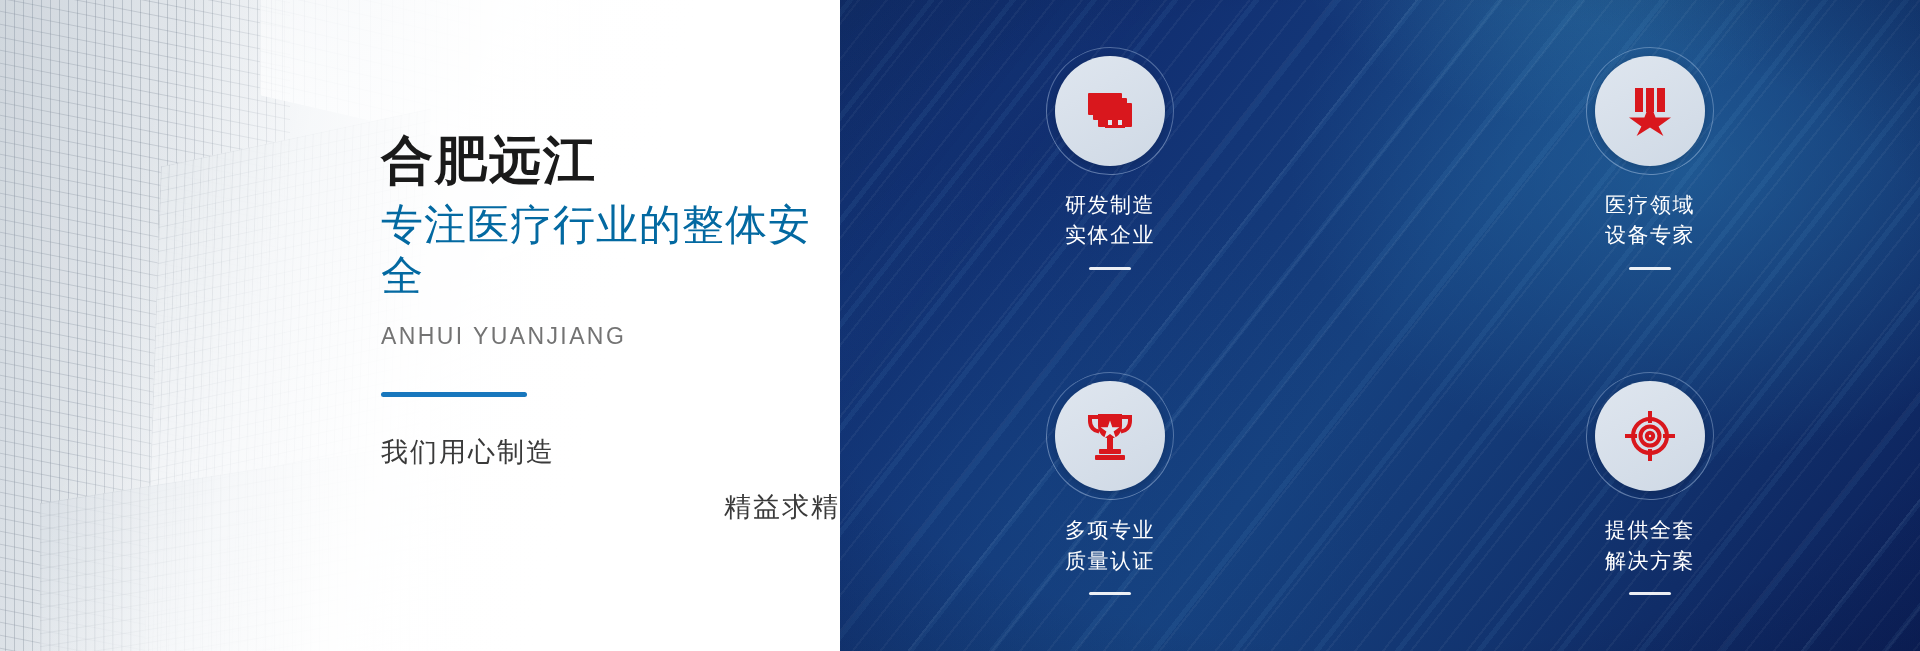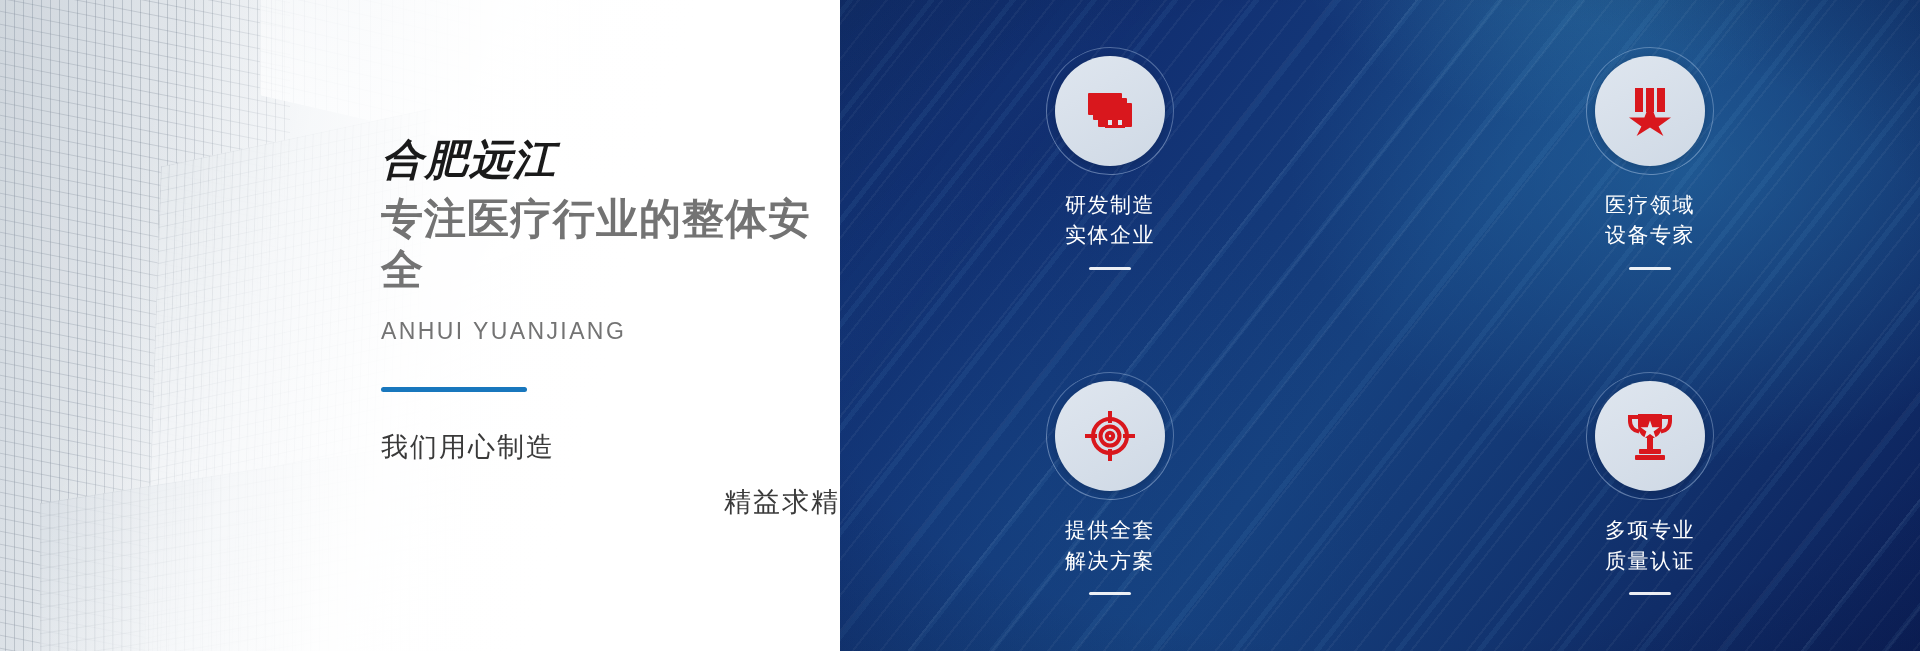--- a/index.html
+++ b/index.html
@@ -89,25 +89,25 @@
   }
 
   .left-content {
     position:absolute;
     left:381px; top:0;
     height:651px;
     display:flex; flex-direction:column; justify-content:center;
     z-index:4;
   }
   .title-cn {
-    font-size:42px; font-weight:bold; color:#1a1a1a;
-    letter-spacing:2px; line-height:1.18;font-style:italic;
+    font-size:52px; font-weight:bold; color:#1a1a1a;
+    letter-spacing:2px; line-height:1.18;
   }
   .title-blue {
-    font-size:42px; font-weight:bold; color:#737373;
+    font-size:42px; font-weight:normal; color:#0369a1;
     letter-spacing:1px; line-height:1.22; margin-top:8px;
   }
   .title-en {
     font-size:23px; color:#737373; letter-spacing:2.4px;
     margin-top:22px; font-weight:400;
   }
   .divider {
     width:146px; height:5px; background:#1877bd;
     border-radius:3px; margin-top:42px;
   }
@@ -270,56 +270,56 @@
           <div>设备专家</div>
         </div>
         <div class="feature-underline"></div>
       </div>
 
       <div class="feature">
         <div class="icon-wrap">
           <div class="ring"></div>
           <div class="ring2"></div>
           <div class="icon-circle">
+            <svg width="52" height="50" viewBox="0 0 52 50" fill="none">
+              <path d="M14 3h24v12c0 7-5.4 12.5-12 12.5S14 22 14 15V3z" fill="#d9171d"></path>
+              <path d="M14 6H6v4c0 6 4 10 9 10.5" stroke="#d9171d" stroke-width="4" fill="none"></path>
+              <path d="M38 6h8v4c0 6-4 10-9 10.5" stroke="#d9171d" stroke-width="4" fill="none"></path>
+              <polygon points="26,9.5 28.3,16.3 35.4,16.3 29.6,20.5 31.9,27.3 26,23.1 20.1,27.3 22.4,20.5 16.6,16.3 23.7,16.3" fill="#dfe6ef"></polygon>
+              <rect x="23" y="27" width="6" height="11" fill="#d9171d"></rect>
+              <rect x="15" y="38" width="22" height="5" rx="1" fill="#d9171d"></rect>
+              <rect x="11" y="44" width="30" height="5" rx="1" fill="#d9171d"></rect>
+            </svg>
+          </div>
+        </div>
+        <div class="feature-label">
+          <div>多项专业</div>
+          <div>质量认证</div>
+        </div>
+        <div class="feature-underline"></div>
+      </div>
+
+      <div class="feature">
+        <div class="icon-wrap">
+          <div class="ring"></div>
+          <div class="ring2"></div>
+          <div class="icon-circle">
             <svg width="54" height="54" viewBox="0 0 54 54" fill="none" stroke="#d9171d">
               <circle cx="27" cy="27" r="17" stroke-width="4"></circle>
               <circle cx="27" cy="27" r="9.5" stroke-width="4"></circle>
               <circle cx="27" cy="27" r="3.2" stroke-width="4"></circle>
               <line x1="27" y1="2" x2="27" y2="14" stroke-width="4"></line>
               <line x1="27" y1="40" x2="27" y2="52" stroke-width="4"></line>
               <line x1="2" y1="27" x2="14" y2="27" stroke-width="4"></line>
               <line x1="40" y1="27" x2="52" y2="27" stroke-width="4"></line>
             </svg>
           </div>
         </div>
         <div class="feature-label">
           <div>提供全套</div>
           <div>解决方案</div>
         </div>
         <div class="feature-underline"></div>
       </div>
 
-      <div class="feature">
-        <div class="icon-wrap">
-          <div class="ring"></div>
-          <div class="ring2"></div>
-          <div class="icon-circle">
-            <svg width="52" height="50" viewBox="0 0 52 50" fill="none">
-              <path d="M14 3h24v12c0 7-5.4 12.5-12 12.5S14 22 14 15V3z" fill="#d9171d"></path>
-              <path d="M14 6H6v4c0 6 4 10 9 10.5" stroke="#d9171d" stroke-width="4" fill="none"></path>
-              <path d="M38 6h8v4c0 6-4 10-9 10.5" stroke="#d9171d" stroke-width="4" fill="none"></path>
-              <polygon points="26,9.5 28.3,16.3 35.4,16.3 29.6,20.5 31.9,27.3 26,23.1 20.1,27.3 22.4,20.5 16.6,16.3 23.7,16.3" fill="#dfe6ef"></polygon>
-              <rect x="23" y="27" width="6" height="11" fill="#d9171d"></rect>
-              <rect x="15" y="38" width="22" height="5" rx="1" fill="#d9171d"></rect>
-              <rect x="11" y="44" width="30" height="5" rx="1" fill="#d9171d"></rect>
-            </svg>
-          </div>
-        </div>
-        <div class="feature-label">
-          <div>多项专业</div>
-          <div>质量认证</div>
-        </div>
-        <div class="feature-underline"></div>
-      </div>
-
     </div>
   </div>
 </div>
 
 </body></html>

